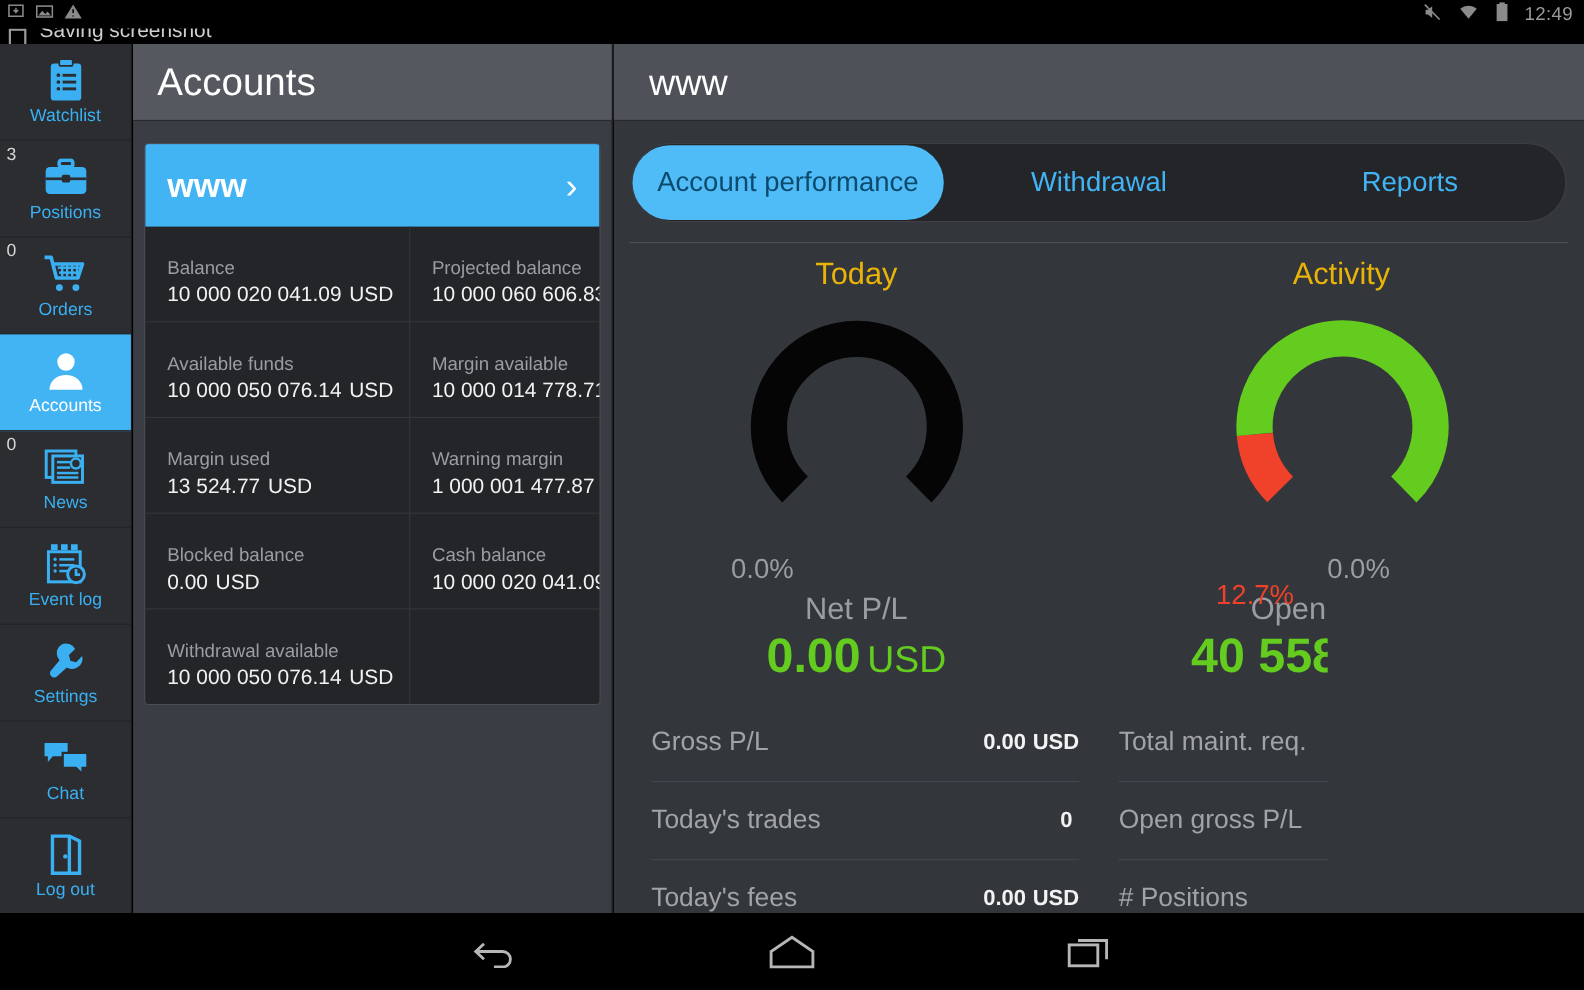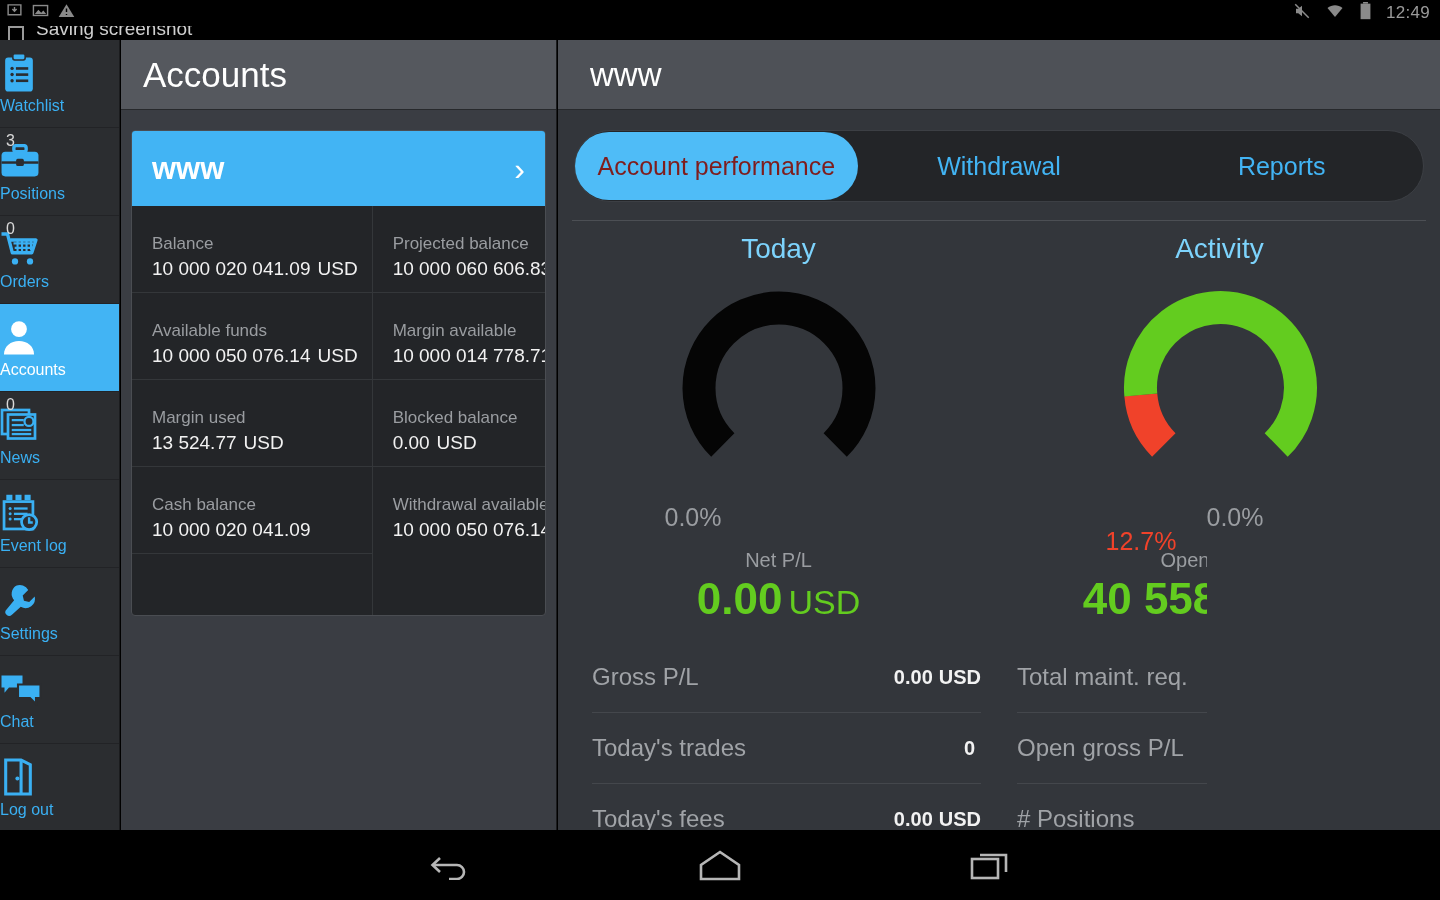--- a/index.html
+++ b/index.html
@@ -30,21 +30,21 @@
   .toast .t-txt { position:absolute; left:36px; top:-8px; }
 
   
   .rail {
     position:absolute; left:0; top:40px; width:120px; height:790px;
     background:#2b2d30;
     border-right:1px solid #1b1c1e;
   }
   .rail-item {
     position:relative; height:88px; border-bottom:1px solid #222326;
-    display:flex; flex-direction:column; align-items:flex-start; justify-content:center;
+    display:flex; flex-direction:column; align-items:center; justify-content:center;
     color:#3ab0f3;
   }
   .rail-item.active { background:#42b4f4; color:#ffffff; }
   .rail-item .lbl { font-size:16px; margin-top:3px; }
   .rail-item .badge {
     position:absolute; left:6px; top:4px; font-size:16px; color:#d8d8d8;
   }
   .rail-item.active .badge { color:#ffffff; }
   .rail-icn { height:42px; display:flex; align-items:center; justify-content:center; }
   .rail-icn svg { display:block; }
@@ -94,36 +94,36 @@
   .right-header .ttl { color:#fff; font-size:33px; }
   .tabbar-wrap { padding:20px 16px 0 16px; }
   .tabbar {
     height:72px; background:#232528; border-radius:36px;
     display:flex; align-items:center; border:1px solid #3c3f44;
   }
   .tab {
     flex:1; height:68px; display:flex; align-items:center; justify-content:center;
     color:#42b4f4; font-size:25px; border-radius:34px;
   }
-  .tab.active { background:#4fbcf7; color:#7f1d1d; }
+  .tab.active { background:#4fbcf7; color:#0c4a6e; }
   .tab-underline { height:1px; background:#4c4f54; margin:18px 14px 0 14px; }
 
   
   .gauges { display:flex; }
   .gauge-col { flex:1; display:flex; flex-direction:column; align-items:center; padding-top:12px; }
-  .gauge-title { color:#7dd3fc; font-size:28px; }
+  .gauge-title { color:#eab308; font-size:28px; }
   .gauge-wrap { position:relative; width:260px; height:230px; margin-top:8px; }
   .gauge-wrap svg { display:block; }
   .pct-row { position:relative; width:260px; height:34px; }
   .pct { position:absolute; font-size:25px; top:0; }
   .pct.left { left:16px; }
   .pct.right { right:12px; }
   .pct.muted { color:#9a9da1; }
   .pct.red { color:#f0422a;margin-top:24px; }
-  .gauge-label { color:#9a9da1; font-size:20px; margin-top:12px; }
+  .gauge-label { color:#9a9da1; font-size:28px; margin-top:1px; }
   .gauge-value { margin-top:2px; color:#63cc1f; font-size:44px; font-weight:bold; white-space:nowrap; }
   .gauge-value .cur { font-size:34px; font-weight:normal; margin-left:6px; }
 
   
   .stats { display:flex; padding:0 16px; margin-top:18px; }
   .stat-col { flex:1; padding:0 18px; }
   .stat-row {
     display:flex; align-items:center; justify-content:space-between;
     height:71px; border-bottom:1px solid #44474c;
   }
@@ -361,20 +361,24 @@
         </div>
         <div class="kv">
           <div class="k">Margin available</div>
           <div class="v"><span>10 000 014 778.71</span></div>
         </div>
 
         <div class="kv">
           <div class="k">Margin used</div>
           <div class="v"><span>13 524.77</span><span class="cur">USD</span></div>
         </div>
+        <div class="kv">
+          <div class="k">Warning margin</div>
+          <div class="v"><span>1 000 001 477.87</span></div>
+        </div>
 
         <div class="kv">
           <div class="k">Blocked balance</div>
           <div class="v"><span>0.00</span><span class="cur">USD</span></div>
         </div>
         <div class="kv">
           <div class="k">Cash balance</div>
           <div class="v"><span>10 000 020 041.09</span></div>
         </div>
 

